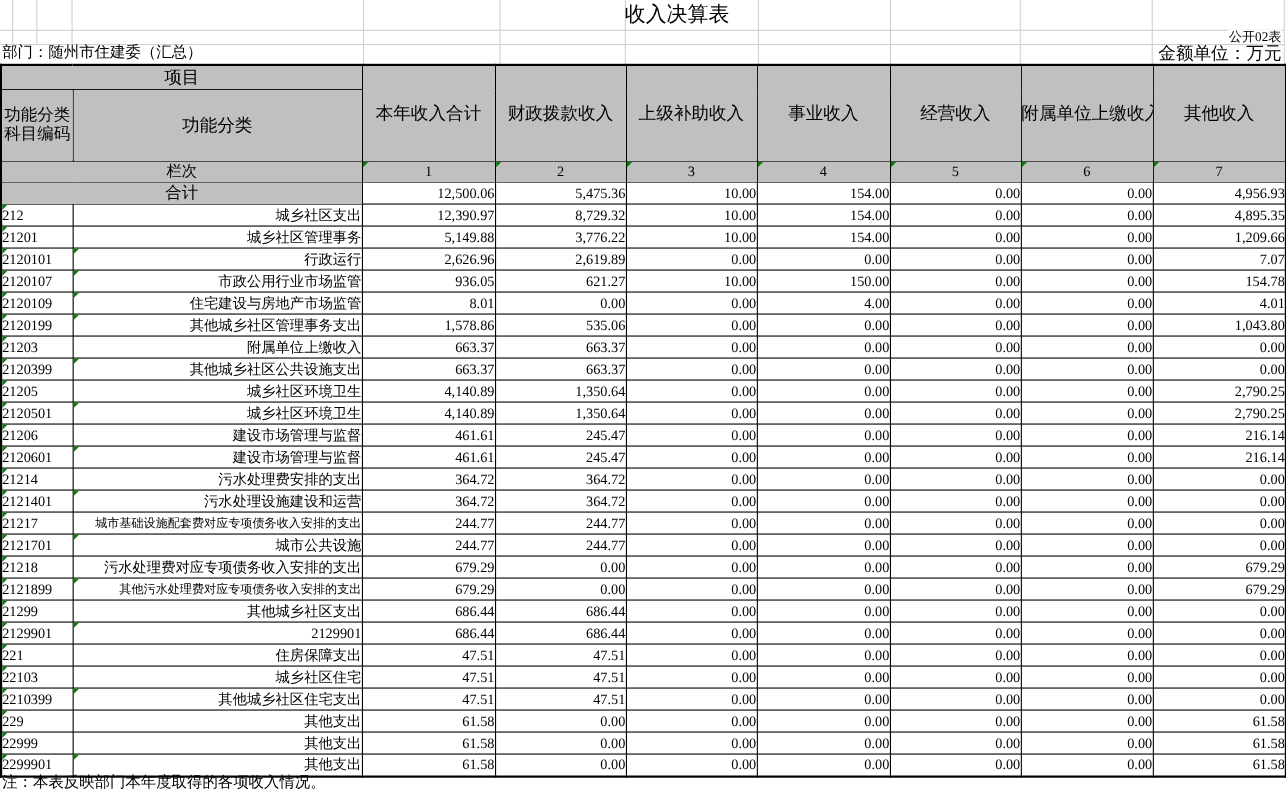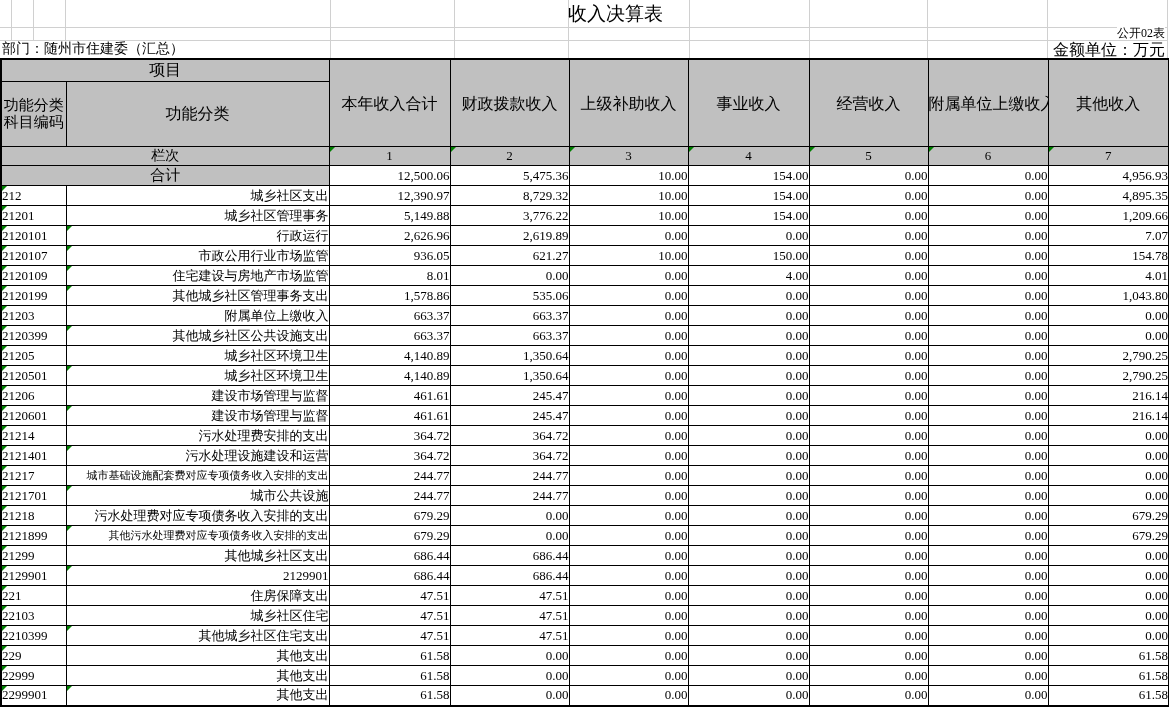--- a/index.html
+++ b/index.html
@@ -427,13 +427,14 @@
           <td class="num">0.00</td>
           <td class="num">0.00</td>
           <td class="num">0.00</td>
           <td class="num">0.00</td>
           <td class="num">0.00</td>
           <td class="num">61.58</td>
         </tr>
       </tbody>
   </table>
 
+  <div class="toptext note">注：本表反映部门本年度取得的各项收入情况。</div>
 </div>
 
 </body></html>

